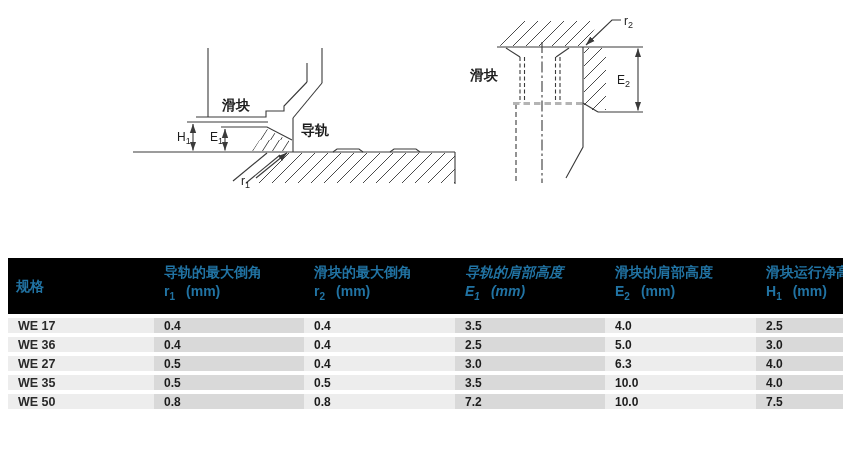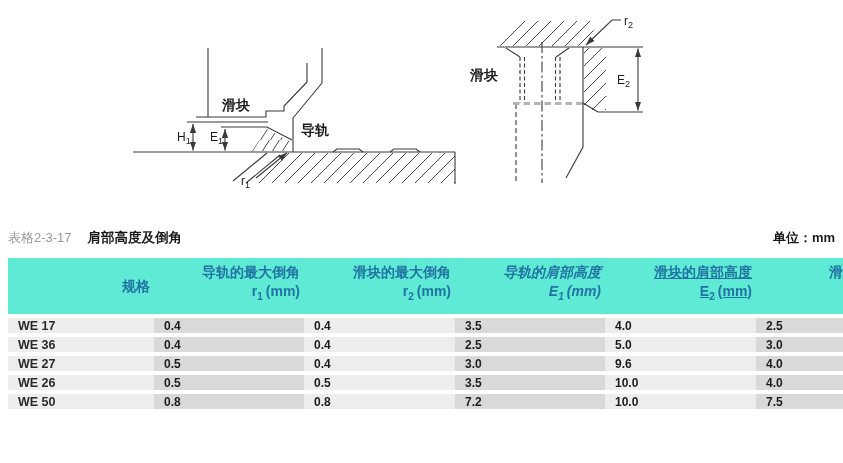--- a/index.html
+++ b/index.html
@@ -21,38 +21,38 @@
   .tbl-ref{color:#9a9a9a;font-size:13px;}
   .tbl-title{color:#1a1a1a;font-size:13.5px;font-weight:bold;margin-left:16px;}
   .tbl-unit{margin-left:auto;color:#1a1a1a;font-size:13px;font-weight:bold;}
   
   .datatable{
     position:absolute;left:8px;top:254px;width:827px;
     border-collapse:separate;border-spacing:0 4px;table-layout:fixed;
   }
   .datatable th,.datatable td{margin:0;border:none;}
   th{
-    background:#5eead4;color:#2173a3;text-align:right;
+    background:#000000;color:#2173a3;text-align:left;
     font-size:14px;font-weight:bold;height:48px;
     padding:4px 4px 4px 10px;vertical-align:top;
   }
   th.spec-h{vertical-align:middle;padding-left:8px;}
   .hname{line-height:20px;white-space:nowrap;}
   .hsym{line-height:18px;}
   .hsym sub{font-size:10px;}
-  .hsym .unit{margin-left:3px;}
+  .hsym .unit{margin-left:11px;}
   td{
     height:15px;font-size:12px;font-weight:bold;color:#1c1c1c;
     padding:0 4px 0 10px;vertical-align:middle;
   }
   td.spec{font-size:12.5px;color:#2a2a2a;}
   .col-light{background:#ededed;}
   .col-dark{background:#d9d9d9;}
   .w1{width:134px;}.w2{width:136px;}.w3{width:137px;}
-  .w4{width:136px;font-style:italic;}.w5{width:137px;text-decoration:underline;}.w6{width:147px;}
+  .w4{width:136px;font-style:italic;}.w5{width:137px;}.w6{width:147px;}
 </style>
 </head>
 <body>
 
 <div class="page">
 
   <div class="diagram-wrap">
     <svg width="843" height="222" viewBox="0 0 843 222">
       <defs>
         <pattern id="hatch45" patternUnits="userSpaceOnUse" width="13" height="13">
@@ -124,25 +124,20 @@
 
         <path d="M 621,20 H 612 L 586,45" marker-end="url(#arr)"></path>
         <path d="M 638,48.5 L 638,110.5" marker-start="url(#arr)" marker-end="url(#arr)"></path>
       </g>
       <text class="lbl" x="470" y="80"><tspan>滑块</tspan></text>
       <text class="dim" x="624" y="25"><tspan>r</tspan><tspan class="sub" dy="3">2</tspan></text>
       <text class="dim" x="617" y="84"><tspan>E</tspan><tspan class="sub" dy="3">2</tspan></text>
     </svg>
   </div>
 
-  <div class="titlebar">
-    <span class="tbl-ref">表格2-3-17</span>
-    <span class="tbl-title">肩部高度及倒角</span>
-    <span class="tbl-unit">单位：mm</span>
-  </div>
 
   <table class="datatable">
     <thead>
       <tr>
         <th class="w1 spec-h">
           <div class="hname">规格</div>
         </th>
         <th class="w2">
           <div class="hname">导轨的最大倒角</div>
           <div class="hsym"><span>r</span><sub>1</sub><span class="unit">(mm)</span></div>
@@ -180,25 +175,25 @@
         <td class="col-light">0.4</td>
         <td class="col-dark">2.5</td>
         <td class="col-light">5.0</td>
         <td class="col-dark">3.0</td>
       </tr>
       <tr>
         <td class="spec col-light">WE 27</td>
         <td class="col-dark">0.5</td>
         <td class="col-light">0.4</td>
         <td class="col-dark">3.0</td>
-        <td class="col-light">9.6</td>
+        <td class="col-light">6.3</td>
         <td class="col-dark">4.0</td>
       </tr>
       <tr>
-        <td class="spec col-light">WE 26</td>
+        <td class="spec col-light">WE 35</td>
         <td class="col-dark">0.5</td>
         <td class="col-light">0.5</td>
         <td class="col-dark">3.5</td>
         <td class="col-light">10.0</td>
         <td class="col-dark">4.0</td>
       </tr>
       <tr>
         <td class="spec col-light">WE 50</td>
         <td class="col-dark">0.8</td>
         <td class="col-light">0.8</td>

